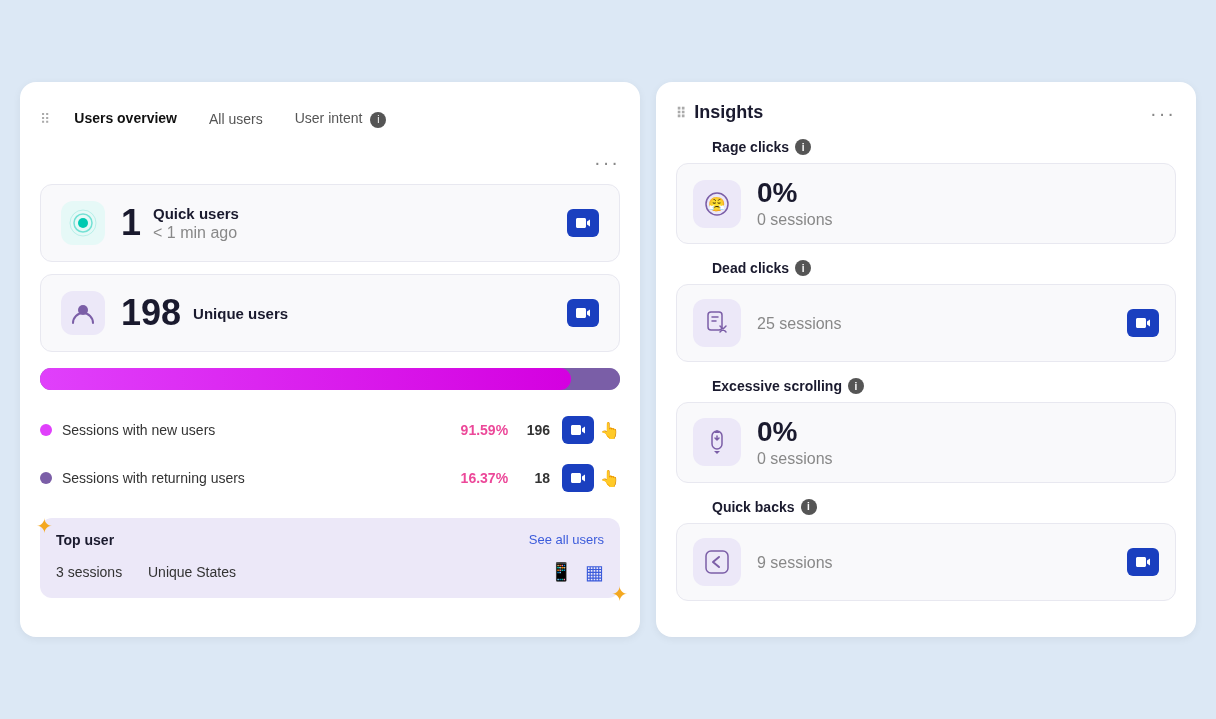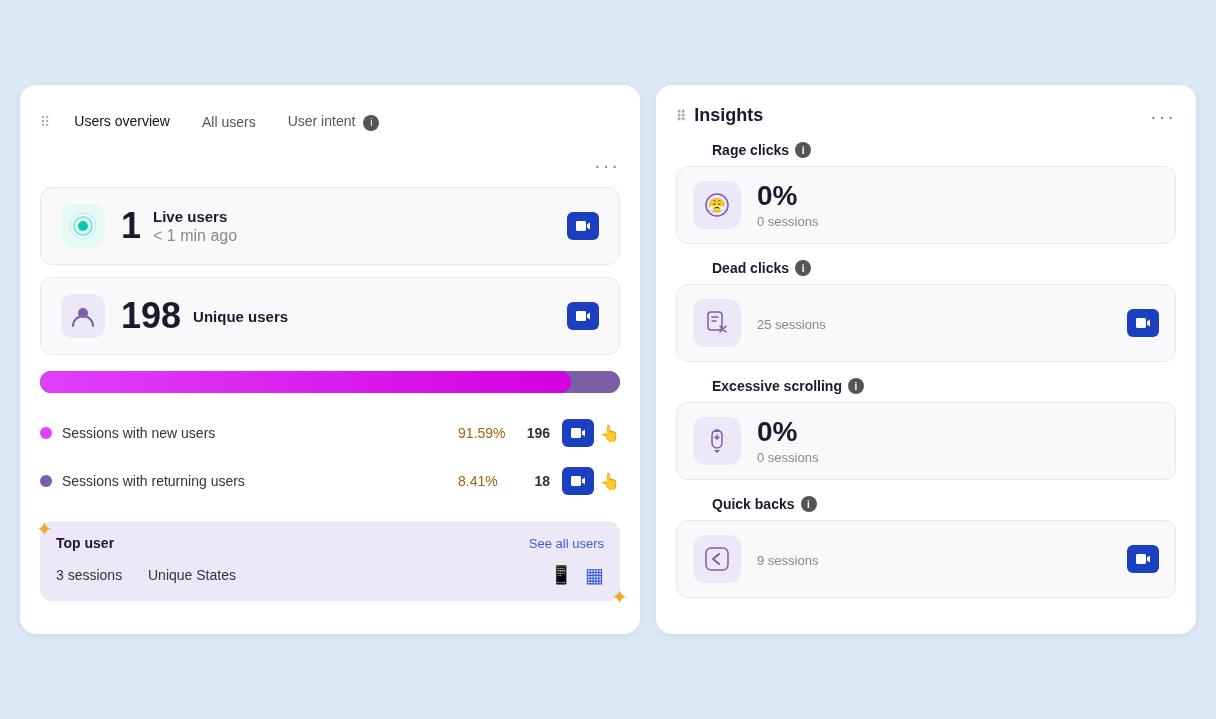--- a/index.html
+++ b/index.html
@@ -49,21 +49,21 @@
       font-size: 14px;
       cursor: pointer;
       border-radius: 8px 8px 0 0;
       color: #555;
       font-weight: 500;
       white-space: nowrap;
     }
     .tab.active {
       background: #fff;
       color: #111;
-      font-weight: 400;
+      font-weight: 700;
       border-bottom: 2px solid transparent;
       text-align: right;
     }
     .tab-info {
       display: inline-flex;
       align-items: center;
       justify-content: center;
       width: 16px;
       height: 16px;
       border-radius: 50%;
@@ -186,24 +186,25 @@
       width: 12px;
       height: 12px;
       border-radius: 50%;
       margin-right: 10px;
       flex-shrink: 0;
     }
     .dot.pink { background: #e040fb; }
     .dot.purple { background: #7b5ea7; }
     .session-label { flex: 1; }
     .session-pct {
-      font-weight: 400;
-      color: #a16207;
+      font-weight: 700;
+      color: #ec4899;
       margin-right: 12px;
       min-width: 50px;
+      text-align: right;
     }
     .session-count {
       font-weight: 600;
       color: #333;
       margin-right: 12px;
       min-width: 30px;
       text-align: right;
     }
     .icon-btn {
       display: flex;
@@ -218,21 +219,20 @@
     
     .top-user-section {
       background: #ece8f8;
       border-radius: 12px;
       padding: 14px 16px;
       margin-top: 16px;
       position: relative;
     }
     .top-user-header {
       display: flex;
-      align-items: center;
       justify-content: space-between;
       margin-bottom: 12px;
     }
     .top-user-title {
       font-size: 14px;
       font-weight: 600;
       color: #1a1a2e;
     }
     .see-all-link {
       font-size: 13px;
@@ -328,21 +328,21 @@
     .insight-value {
       flex: 1;
     }
     .insight-pct {
       font-size: 28px;
       font-weight: 700;
       color: #1a1a2e;
       line-height: 1.1;
     }
     .insight-sessions {
-      font-size: 13px;
+      font-size: 16px;
       color: #888;
       margin-top: 2px;
     }
 
     .live-icon-svg {
       width: 28px;
       height: 28px;
     }
   </style>
 </head>
@@ -369,21 +369,21 @@
     <div class="metric-card">
       <div class="metric-icon live">
         <svg class="live-icon-svg" viewBox="0 0 28 28" fill="none">
           <circle cx="14" cy="14" r="5" fill="#00c9b1"></circle>
           <circle cx="14" cy="14" r="9" stroke="#00c9b1" stroke-width="1.5" fill="none" opacity="0.5"></circle>
           <circle cx="14" cy="14" r="13" stroke="#00c9b1" stroke-width="1" fill="none" opacity="0.2"></circle>
         </svg>
       </div>
       <div class="metric-number">1</div>
       <div class="metric-label">
-        <div class="title">Live users</div>
+        <div class="title">Quick users</div>
         <div class="subtitle">&lt; 1 min ago</div>
       </div>
       <div class="video-btn">
         <svg width="14" height="10" viewBox="0 0 14 10">
             <path d="M0 1.5C0 0.672 0.672 0 1.5 0h7C9.328 0 10 0.672 10 1.5v7c0 .828-.672 1.5-1.5 1.5h-7C.672 10 0 9.328 0 8.5v-7zM11 3.5l3-2v7l-3-2V3.5z" fill="white"></path>
           </svg>
       </div>
     </div>
 
     <div class="metric-card">
@@ -422,21 +422,21 @@
               <path d="M0 1.5C0 0.672 0.672 0 1.5 0h7C9.328 0 10 0.672 10 1.5v7c0 .828-.672 1.5-1.5 1.5h-7C.672 10 0 9.328 0 8.5v-7zM11 3.5l3-2v7l-3-2V3.5z" fill="white"></path>
             </svg>
         </div>
         <span class="finger-icon">👆</span>
       </div>
     </div>
 
     <div class="session-row">
       <div class="dot purple"></div>
       <span class="session-label">Sessions with returning users</span>
-      <span class="session-pct">8.41%</span>
+      <span class="session-pct">16.37%</span>
       <span class="session-count">18</span>
       <div class="icon-btn">
         <div class="video-btn">
           <svg width="14" height="10" viewBox="0 0 14 10">
               <path d="M0 1.5C0 0.672 0.672 0 1.5 0h7C9.328 0 10 0.672 10 1.5v7c0 .828-.672 1.5-1.5 1.5h-7C.672 10 0 9.328 0 8.5v-7zM11 3.5l3-2v7l-3-2V3.5z" fill="white"></path>
             </svg>
         </div>
         <span class="finger-icon">👆</span>
       </div>
     </div>

